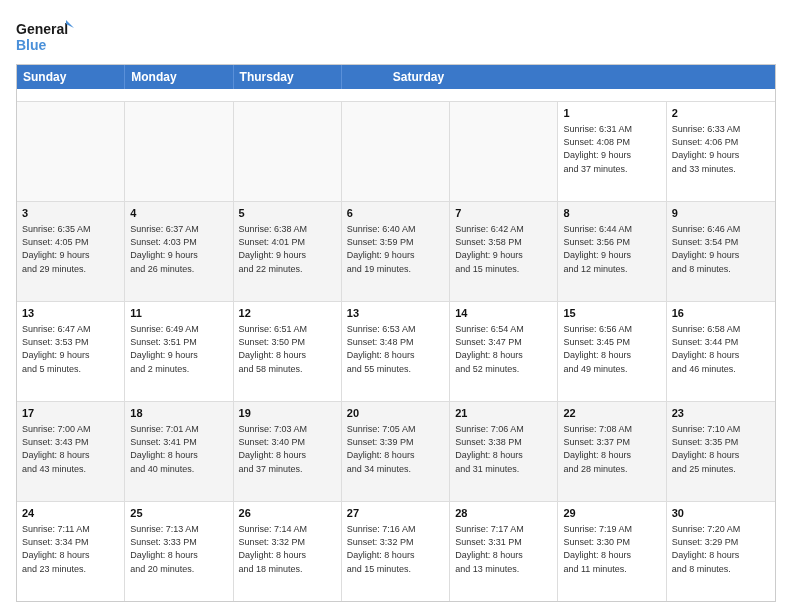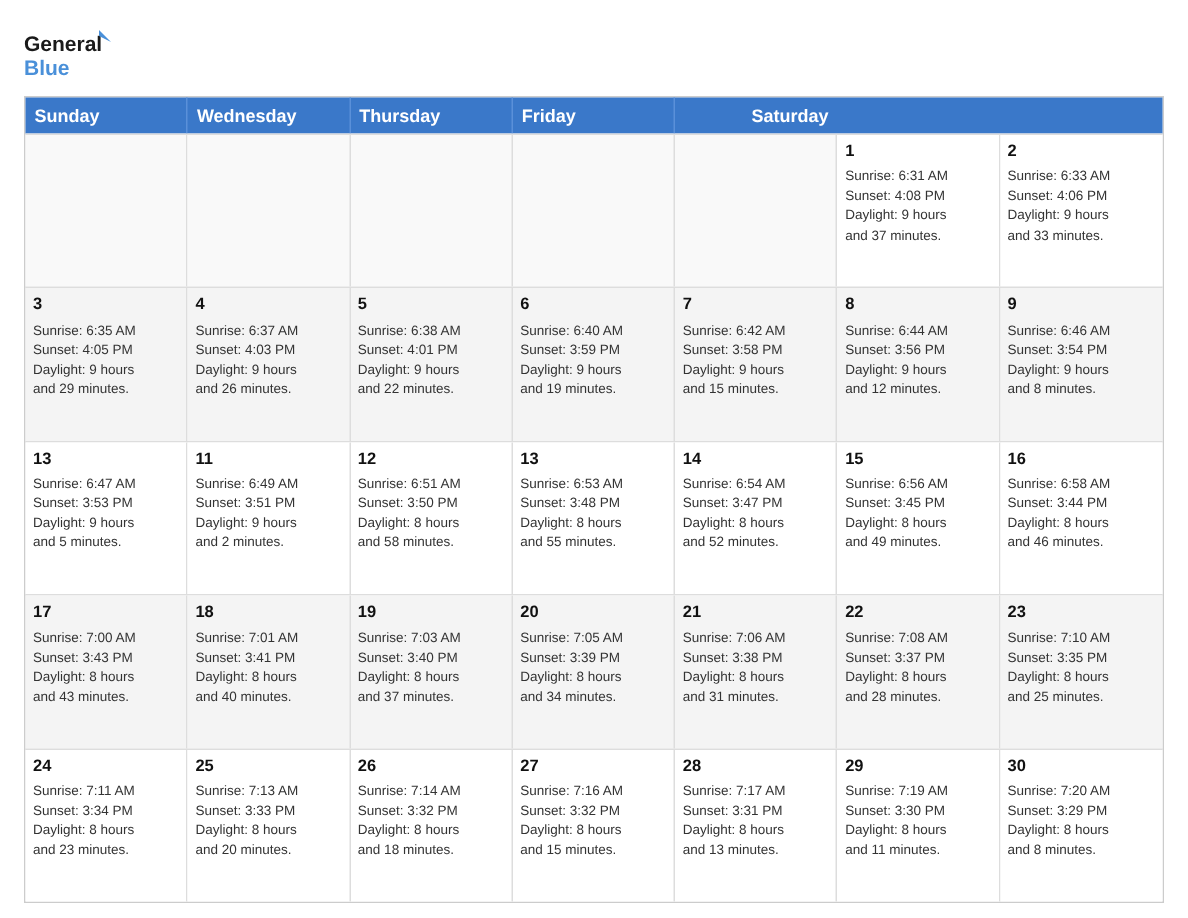--- a/index.html
+++ b/index.html
@@ -39,20 +39,21 @@
     }
     .subtitle {
       font-size: 14px;
       color: #444;
     }
     .calendar {
       flex: 1;
       display: flex;
       flex-direction: column;
       border: 1px solid #ccc;
+      gap: 12px;
     }
     .cal-header-row {
       display: grid;
       grid-template-columns: repeat(7, 1fr);
       background: #3a78c9;
     }
     .cal-header-cell {
       color: #fff;
       font-size: 12px;
       font-weight: bold;
@@ -110,23 +111,22 @@
       </div>
     <div class="title-block">
       <div class="month-title"></div>
       <div class="subtitle"></div>
     </div>
   </div>
 
   <div class="calendar">
     <div class="cal-header-row">
     <div class="cal-header-cell">Sunday</div>
-        <div class="cal-header-cell">Wednesday</div>
+        <div class="cal-header-cell">Monday</div>
         <div class="cal-header-cell">Thursday</div>
-        <div class="cal-header-cell">Friday</div>
         <div class="cal-header-cell">Saturday</div>
       </div>
     <div class="cal-body">
     <div class="cal-row">
           <div class="cal-cell empty"></div>
           <div class="cal-cell empty"></div>
           <div class="cal-cell empty"></div>
           <div class="cal-cell empty"></div>
           <div class="cal-cell empty"></div>
           <div class="cal-cell">

